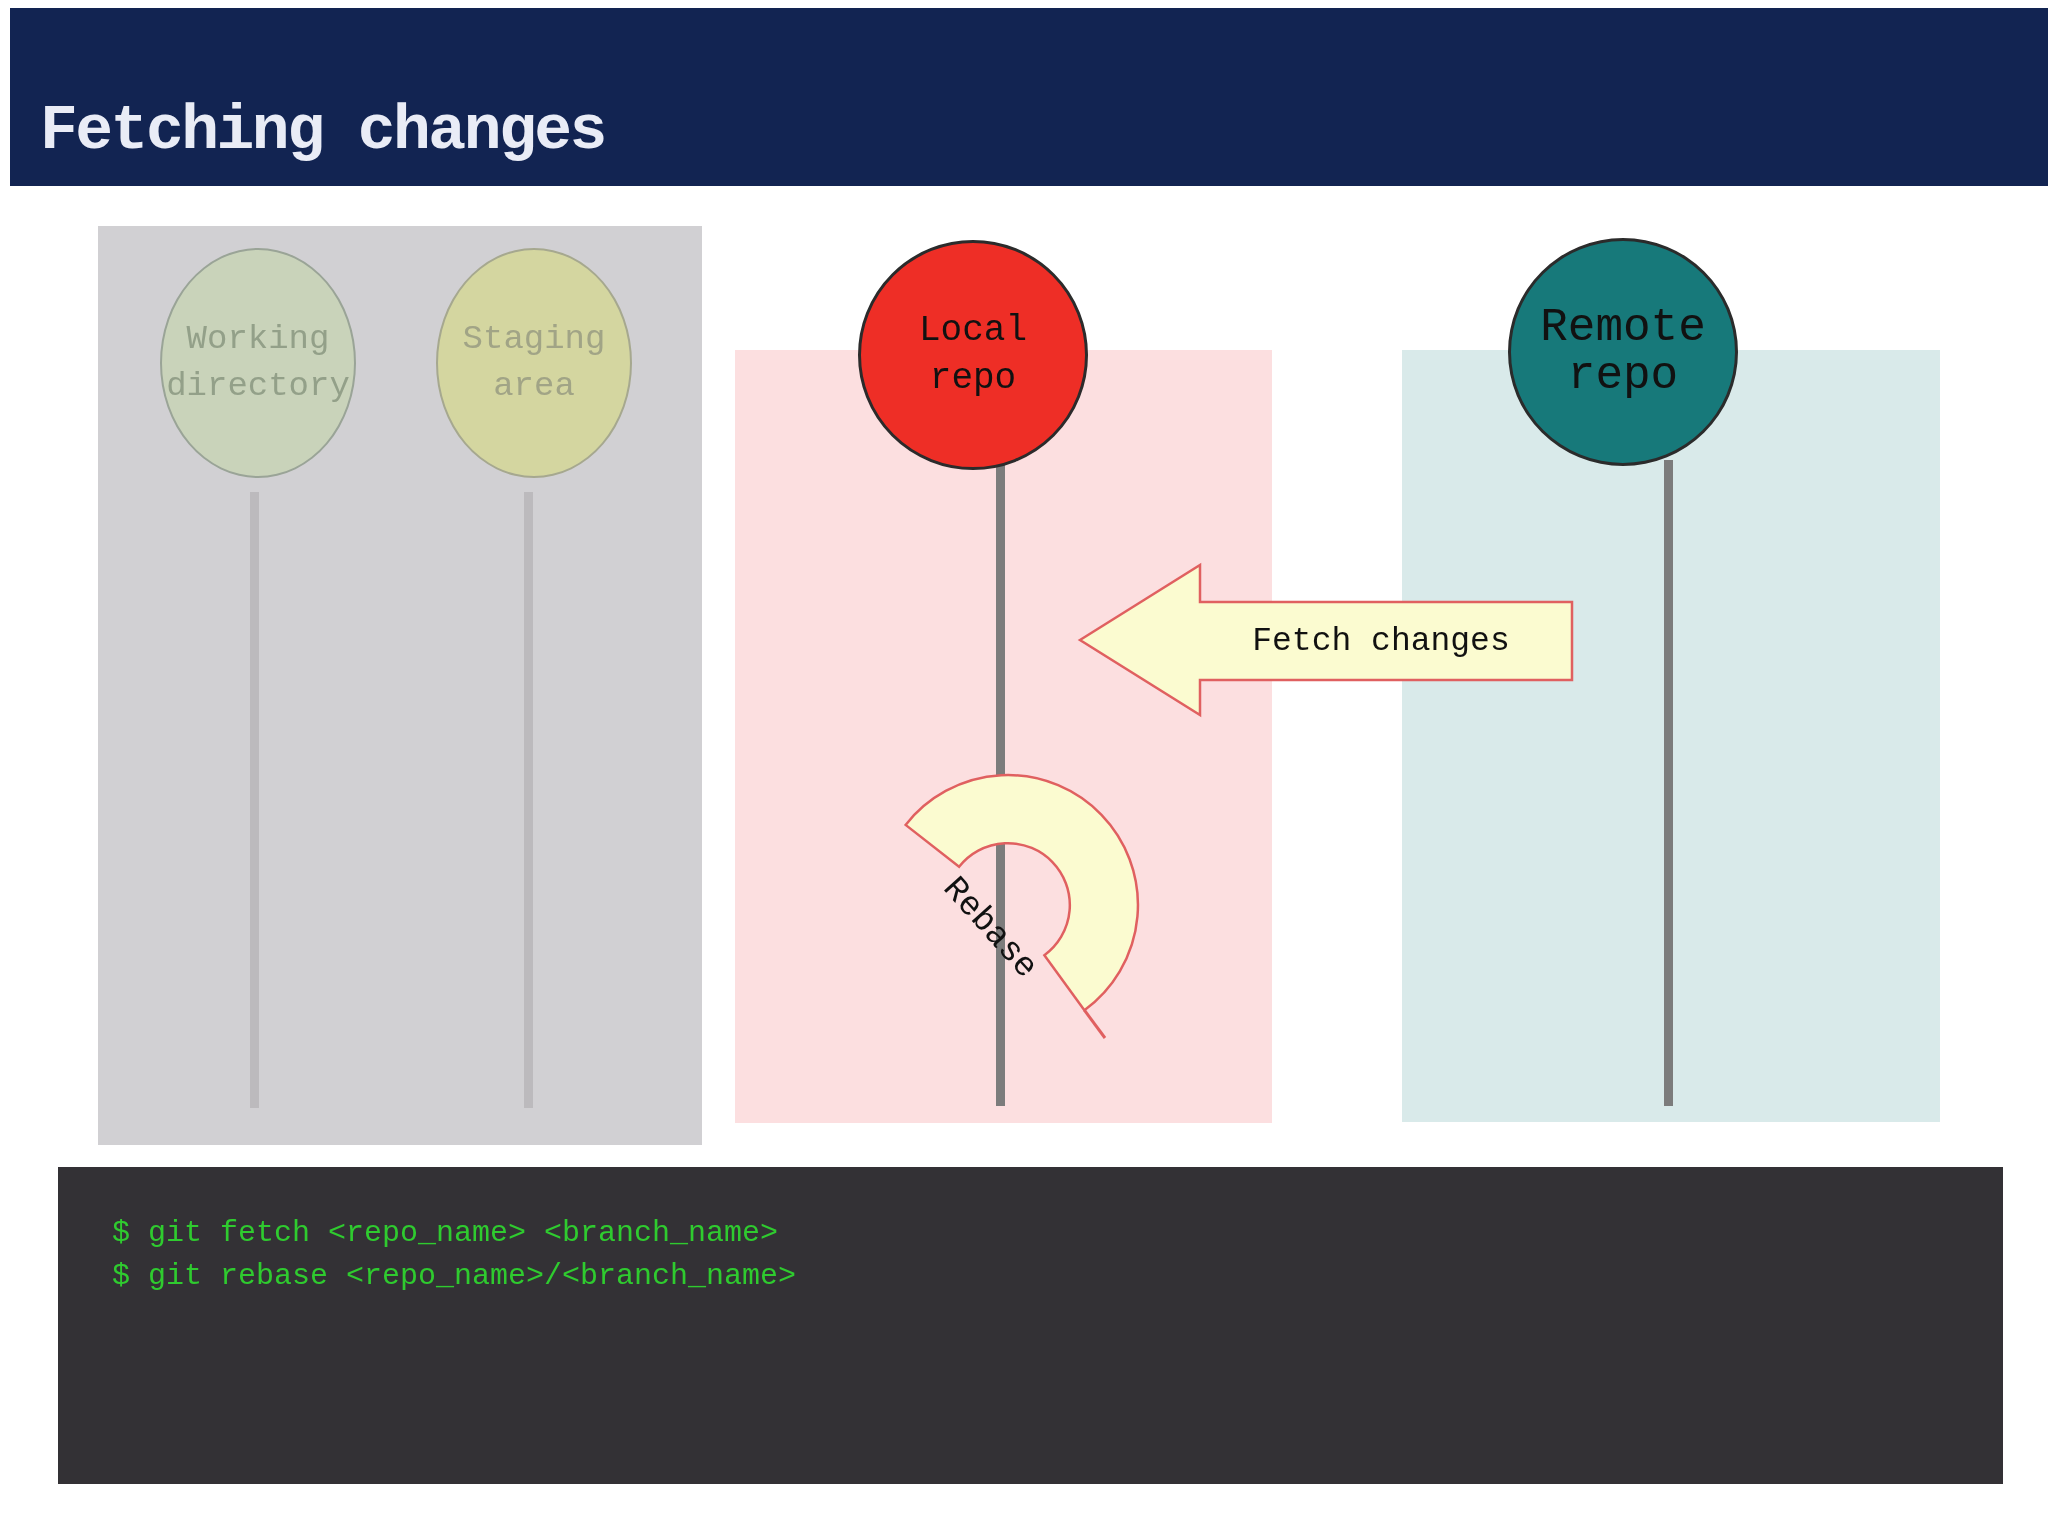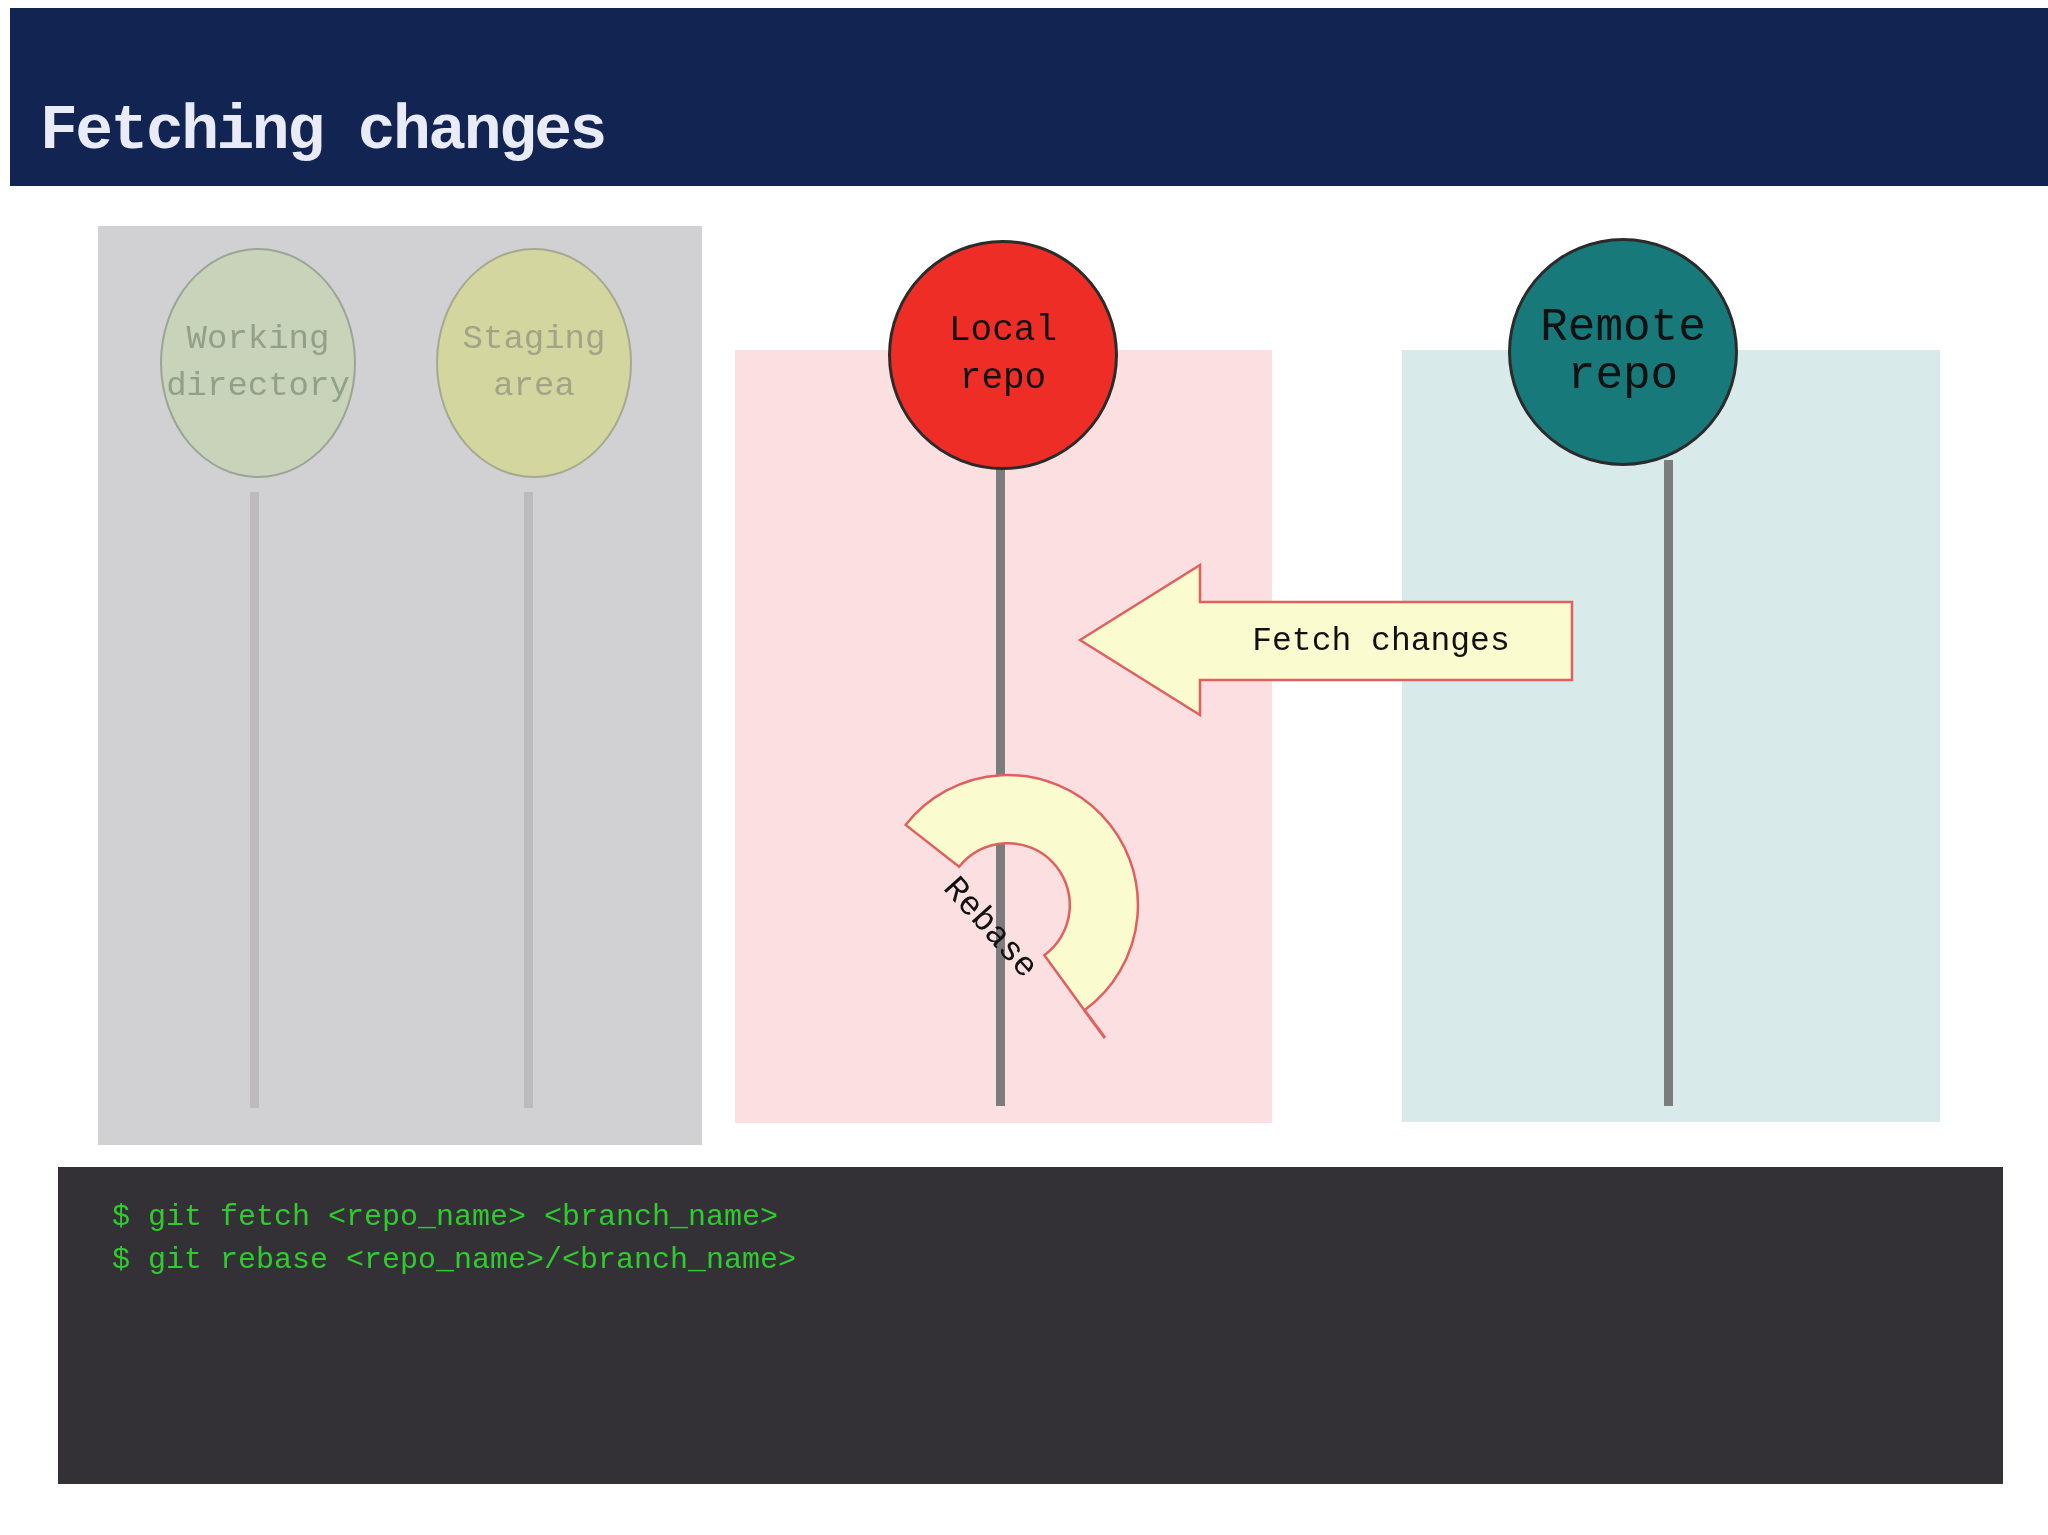--- a/index.html
+++ b/index.html
@@ -42,21 +42,21 @@
     left:160px;top:248px;width:192px;height:226px;
     background:var(--working_fill);border:2px solid var(--working_border);
     color:var(--working_text);font-size:34px;line-height:47px;
   }
   .node-staging{
     left:436px;top:248px;width:192px;height:226px;
     background:var(--staging_fill);border:2px solid var(--staging_border);
     color:var(--staging_text);font-size:34px;line-height:47px;
   }
   .node-local{
-    left:888px;top:240px;width:224px;height:224px;
+    left:858px;top:240px;width:224px;height:224px;
     background:var(--local_fill);border:3px solid var(--node_border);
     color:var(--node_text);font-size:36px;line-height:48px;
   }
   .node-remote{
     left:1508px;top:238px;width:224px;height:222px;
     background:var(--remote_fill);border:3px solid var(--node_border);
     color:var(--node_text);font-size:46px;line-height:48px;
   }
   
   .fetch-arrow-svg{position:absolute;left:1070px;top:555px;width:512px;height:170px;}
@@ -86,21 +86,21 @@
   
   .terminal{
     position:absolute;left:58px;top:1167px;width:1945px;height:317px;
     background:var(--terminal_bg);
   }
   .terminal-line{
     margin:0 0 0 54px;
     font-size:30px;line-height:43px;color:var(--terminal_fg);
     white-space:pre;
   }
-  .terminal-body{padding-top:29px;}
+  .terminal-body{padding-top:29px;margin-top:16px;}
 </style>
 </head>
 <body>
 
 <div class="slide">
 
   <div class="header">
     <div class="title">Fetching changes</div>
   </div>
 

